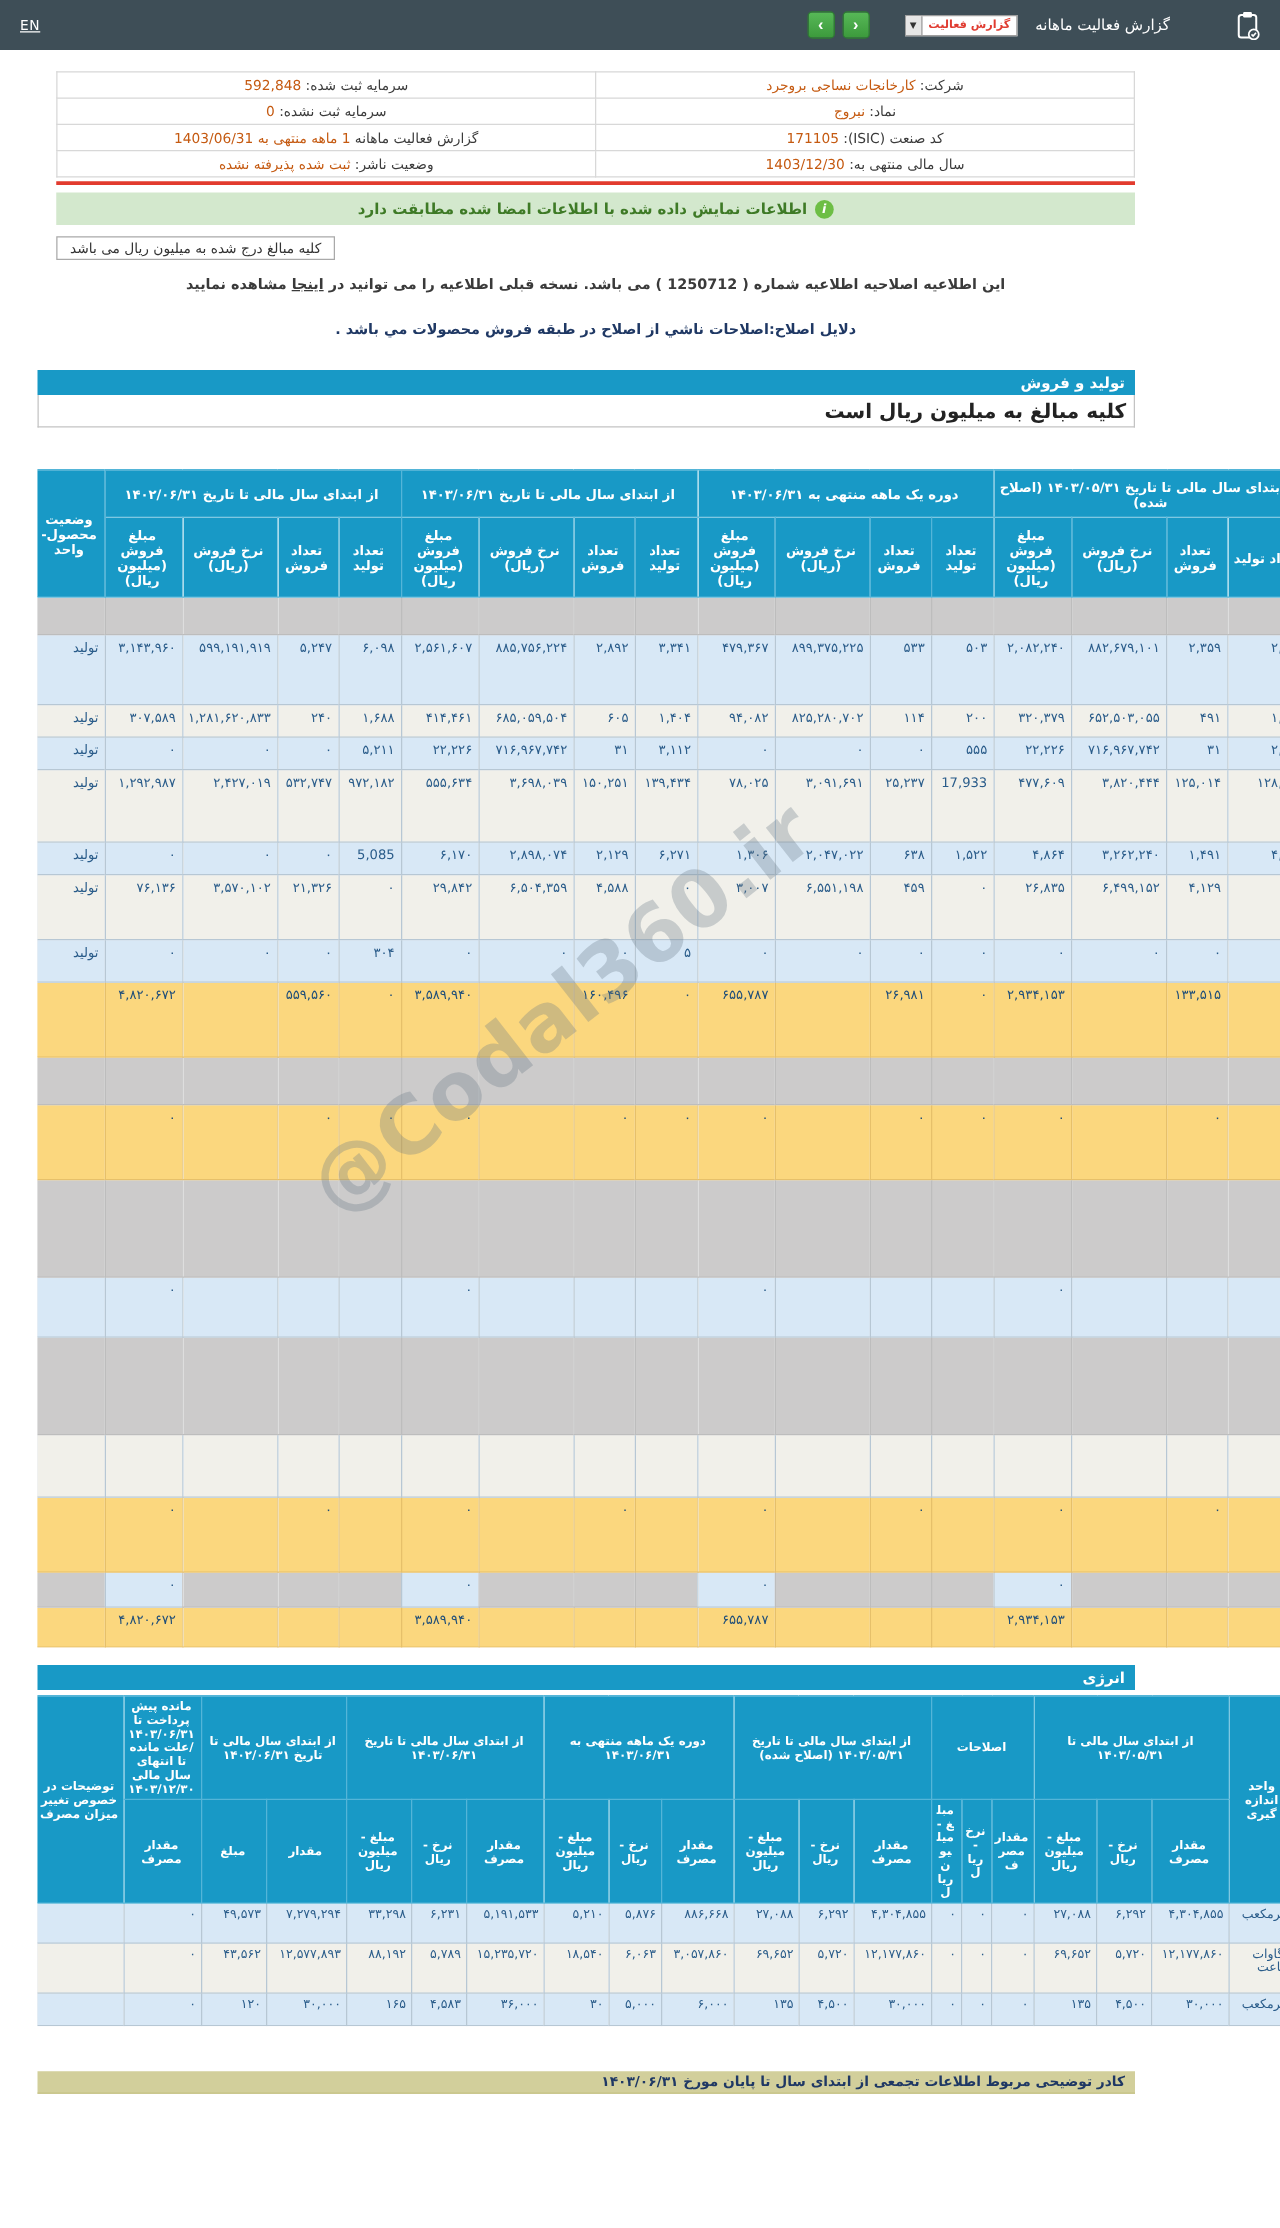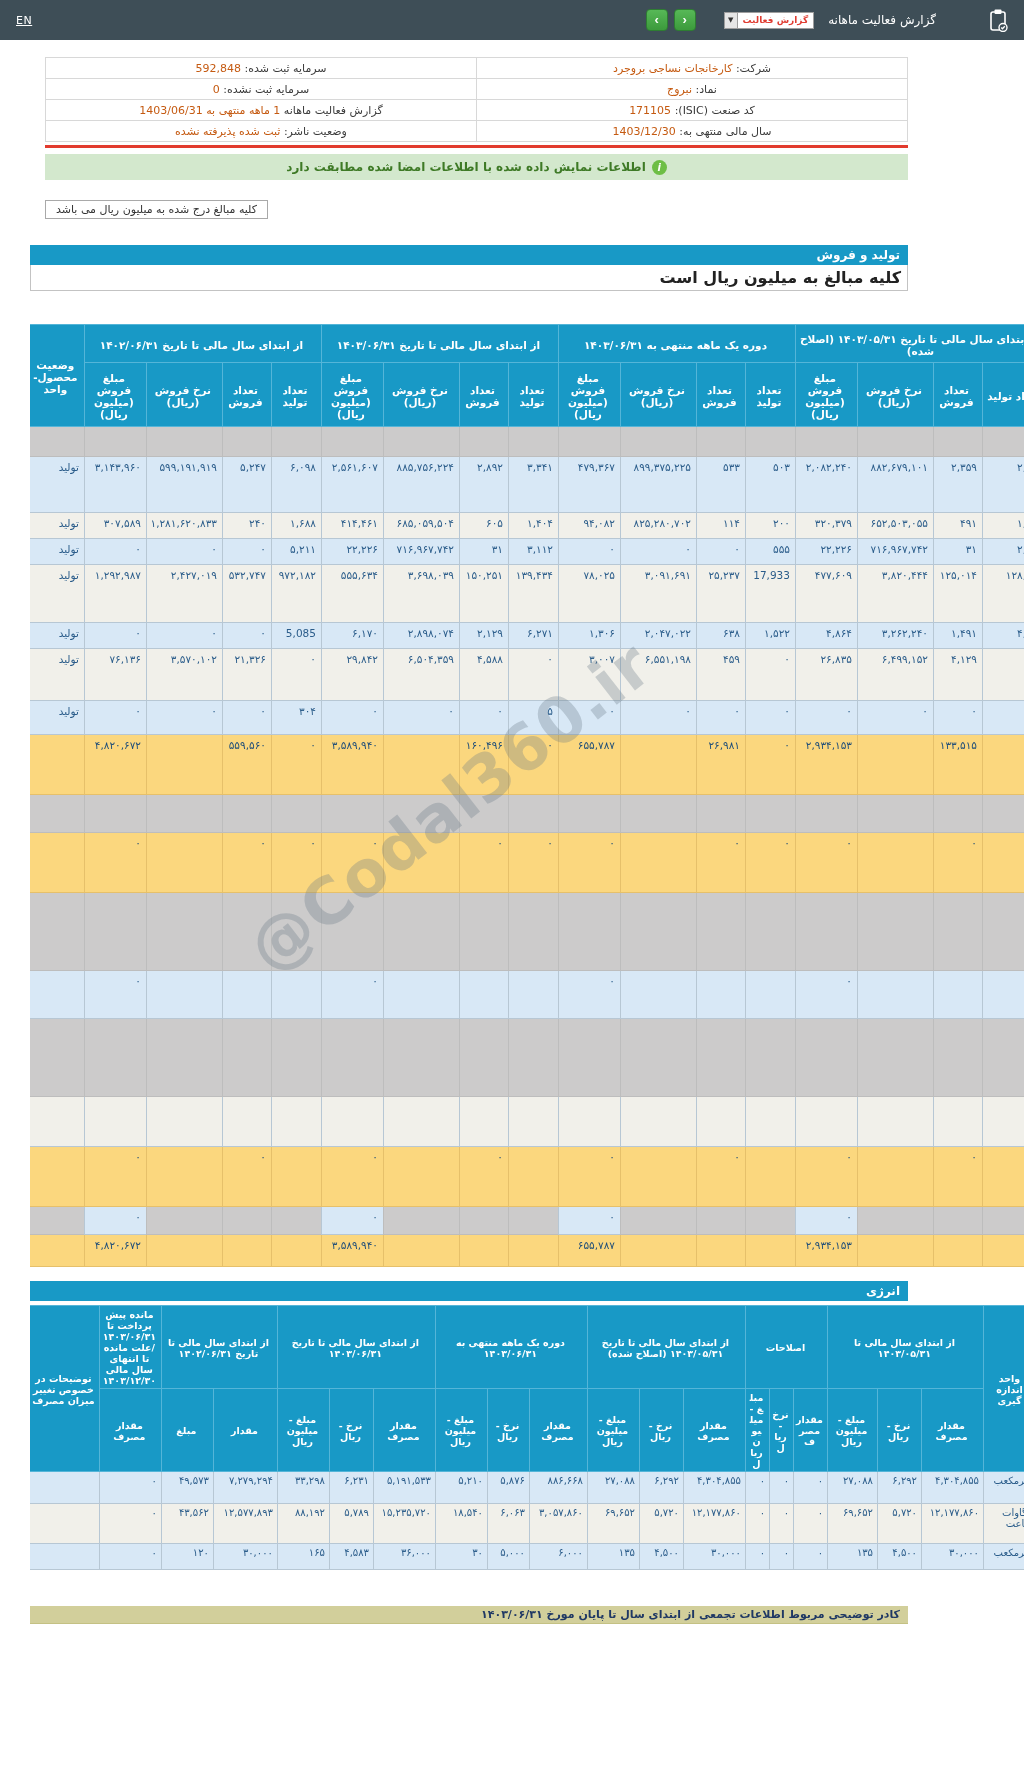--- a/index.html
+++ b/index.html
@@ -29,21 +29,21 @@
   table.info td { border:1px solid #d8d8d8; height:21px; padding:2px 10px; background:#fff;text-align:center; }
   table.info td.rt { width:50%; }
   .lbl { color:#3b3b3b; }
   .val { color:#C55A11; }
   .redline { height:3px; background:#E23B2E; margin-top:3px; }
   .greenbar { margin-top:6px; height:26px; background:#D3E8CD; display:flex;
               align-items:center; justify-content:center; font-size:12px; font-weight:bold; color:#3E7A26; }
   .i-icon { width:15px; height:15px; border-radius:50%; background:#6DBE45; color:#fff;
             font-size:10px; font-weight:bold; text-align:center; line-height:15px; margin-left:6px;
             font-style:italic; }
-  .amount-box { margin-top:20px; margin-left:auto; margin-right:0; width:fit-content;
+  .amount-box { margin-top:9px; margin-left:auto; margin-right:0; width:fit-content;
                 border:1px solid #a9a9a9; padding:2px 10px; font-size:11px; color:#333;
                 direction:rtl; }
   
   .amount-box { margin-right:auto; margin-left:0; }
   .notice { margin-top:12px; text-align:center; font-size:11.5px; font-weight:bold; color:#3a3a3a; }
   .notice a { color:#3a3a3a; text-decoration:underline; cursor:pointer; }
   .reason { margin-top:22px; text-align:center; font-size:11.5px; font-weight:bold; color:#1F3864; }
   
   .band { margin-right:116px; margin-left:30px; }
   .bluebar { margin-top:26px; background:#1899C6; color:#fff; font-weight:bold;
@@ -124,20 +124,24 @@
         <td><span class="lbl">وضعیت ناشر:</span> <span class="val">ثبت شده پذیرفته نشده</span></td>
       </tr>
     </tbody>
   </table>
   <div class="redline"></div>
   <div class="greenbar">
     <span class="i-icon">i</span>
     <span>اطلاعات نمایش داده شده با اطلاعات امضا شده مطابقت دارد</span>
   </div>
   <div class="amount-box">کلیه مبالغ درج شده به میلیون ریال می باشد</div>
+  <div class="notice">
+    <span>این اطلاعیه اصلاحیه اطلاعیه شماره ( 1250712 ) می باشد. نسخه قبلی اطلاعیه را می توانید در </span><a>اینجا</a><span> مشاهده نمایید</span>
+  </div>
+  <div class="reason">دلایل اصلاح:اصلاحات ناشي از اصلاح در طبقه فروش محصولات مي باشد .</div>
 </div>
 
 <div class="band bluebar">تولید و فروش</div>
 <div class="band noterow">کلیه مبالغ به میلیون ریال است</div>
 
 <div class="twrap">
   <table class="dt pt">
     <colgroup>
       <col style="width:66px">
         <col style="width:49px">

